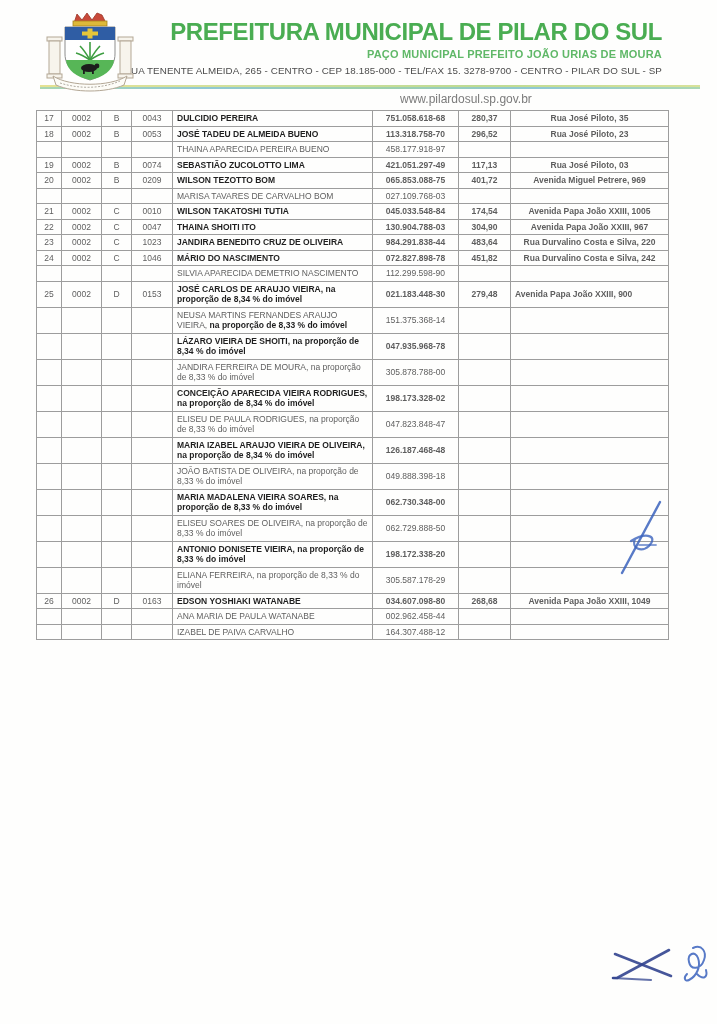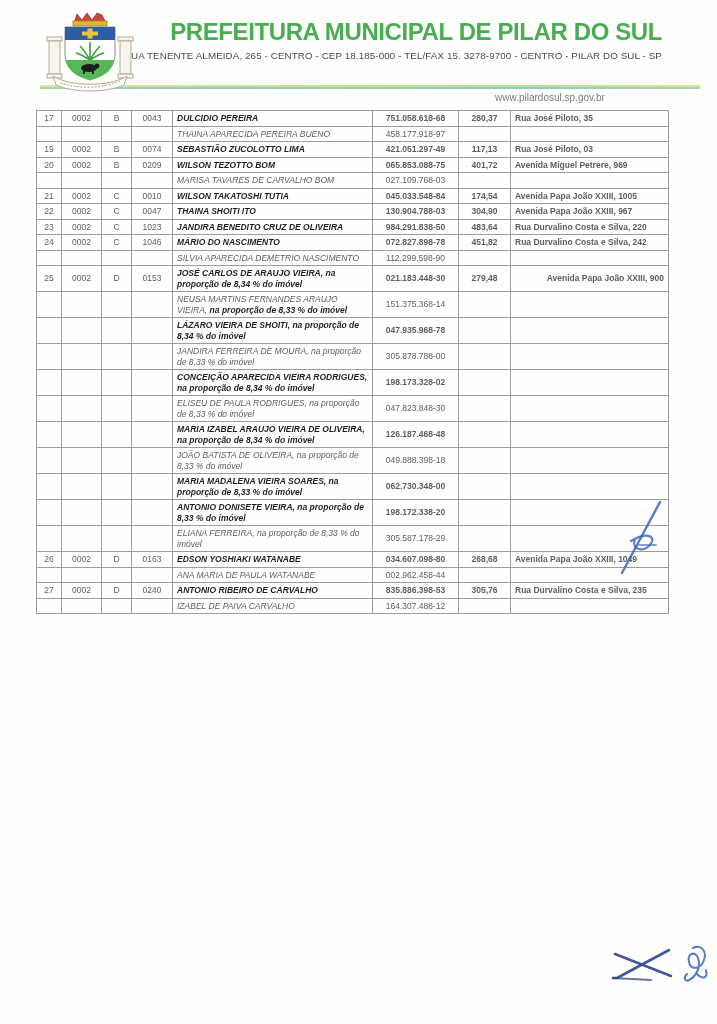--- a/index.html
+++ b/index.html
@@ -28,44 +28,44 @@
   }
   .addr-line {
     font-size:9.8px; color:#4c4c4c; margin-top:5px; letter-spacing:0.1px;
     white-space:nowrap;
   }
   .rule { position:absolute; left:40px; top:85px; width:660px; height:4px; z-index:0; }
   .rule .r1 { height:2px; background:linear-gradient(90deg,#e5e293,#cfe09c,#bedb92,#d8e29a); }
   .rule .r2 { height:2px; background:linear-gradient(90deg,#a9d7b2,#8fc8d5,#9ed1a9,#8fc8d5,#abd8b4); }
   .website {
     position:absolute; top:92px; left:400px; width:300px;
-    text-align:center; font-size:10px; color:#7b7b7b;
+    text-align:left; font-size:12px; color:#7b7b7b;
   }
 
   
   table.records {
     position:absolute; left:36px; top:110px; width:632px;
     border-collapse:collapse; table-layout:fixed;
   }
   table.records td {
     border:1px solid #9d9d9d;
     font-size:8.5px; line-height:10.5px;
     padding:2px 4px;
     vertical-align:middle;
     overflow:hidden;
     color:#5e5e5e;
     height:15px;
   }
   td.c { text-align:center; }
   td.meta { color:#3c3c3c; font-size:8.6px; }
   .bold { font-weight:bold; color:#1f1f1f; }
-  td.name-cell { white-space:nowrap;font-style:italic; }
+  td.name-cell { white-space:nowrap; }
   td.name-cell.wrap { white-space:normal; }
-  td.addr-cell { white-space:nowrap; }
-  td.addr-cell.center { text-align:right; }
+  td.addr-cell { white-space:nowrap;text-align:center; }
+  td.addr-cell.center { text-align:left; }
 
   
   .pen { position:absolute; z-index:3; }
   .pen path { fill:none; stroke-linecap:round; stroke-linejoin:round; }
 </style>
 </head>
 <body>
 
 <div class="page">
 
@@ -101,20 +101,21 @@
     <circle cx="53" cy="56" r="2.4" fill="#1c1c1c"></circle>
     <rect x="39" y="60" width="1.8" height="4" fill="#1c1c1c"></rect>
     <rect x="48" y="60" width="1.8" height="4" fill="#1c1c1c"></rect>
 
     <path d="M9,66 C26,77 66,77 83,66 L80,75 C62,83 30,83 12,75 Z" fill="#fdfcf7" stroke="#b3a795" stroke-width="1"></path>
     <path d="M16,73 C35,79 57,79 76,71" stroke="#9a948a" stroke-width="0.8" fill="none" stroke-dasharray="2,1.5"></path>
   </svg>
 
   <div class="header-text">
     <div class="title" style="color: rgb(74, 173, 82);">PREFEITURA MUNICIPAL DE PILAR DO SUL</div>
+    <div class="subtitle" style="color: rgb(96, 184, 104);">PAÇO MUNICIPAL PREFEITO JOÃO URIAS DE MOURA</div>
     <div class="addr-line">RUA TENENTE ALMEIDA, 265 - CENTRO - CEP 18.185-000 - TEL/FAX 15. 3278-9700 - CENTRO - PILAR DO SUL - SP</div>
   </div>
 
   <div class="rule">
     <div class="r1"></div>
       <div class="r2"></div>
   </div>
 
   <div class="website">www.pilardosul.sp.gov.br</div>
 
@@ -134,20 +135,30 @@
           <td class="c meta">17</td>
           <td class="c meta">0002</td>
           <td class="c meta">B</td>
           <td class="c meta">0043</td>
           <td class="name-cell"><span class="bold">DULCIDIO PEREIRA</span></td>
           <td class="c bold">751.058.618-68</td>
           <td class="c bold">280,37</td>
           <td class="addr-cell bold">Rua José Piloto, 35</td>
         </tr>
         <tr>
+          <td class="c meta">18</td>
+          <td class="c meta">0002</td>
+          <td class="c meta">B</td>
+          <td class="c meta">0053</td>
+          <td class="name-cell"><span class="bold">JOSÉ TADEU DE ALMEIDA BUENO</span></td>
+          <td class="c bold">113.318.758-70</td>
+          <td class="c bold">296,52</td>
+          <td class="addr-cell bold">Rua José Piloto, 23</td>
+        </tr>
+        <tr>
           <td class="c meta"></td>
           <td class="c meta"></td>
           <td class="c meta"></td>
           <td class="c meta"></td>
           <td class="name-cell"><span>THAINA APARECIDA PEREIRA BUENO</span></td>
           <td class="c">458.177.918-97</td>
           <td class="c"></td>
           <td class="addr-cell"></td>
         </tr>
         <tr>
@@ -199,21 +210,21 @@
           <td class="c bold">130.904.788-03</td>
           <td class="c bold">304,90</td>
           <td class="addr-cell bold">Avenida Papa João XXIII, 967</td>
         </tr>
         <tr>
           <td class="c meta">23</td>
           <td class="c meta">0002</td>
           <td class="c meta">C</td>
           <td class="c meta">1023</td>
           <td class="name-cell"><span class="bold">JANDIRA BENEDITO CRUZ DE OLIVEIRA</span></td>
-          <td class="c bold">984.291.838-50</td>
+          <td class="c bold">984.291.838-44</td>
           <td class="c bold">483,64</td>
           <td class="addr-cell bold">Rua Durvalino Costa e Silva, 220</td>
         </tr>
         <tr>
           <td class="c meta">24</td>
           <td class="c meta">0002</td>
           <td class="c meta">C</td>
           <td class="c meta">1046</td>
           <td class="name-cell"><span class="bold">MÁRIO DO NASCIMENTO</span></td>
           <td class="c bold">072.827.898-78</td>
@@ -279,21 +290,21 @@
           <td class="c bold">198.173.328-02</td>
           <td class="c"></td>
           <td class="addr-cell"></td>
         </tr>
         <tr>
           <td class="c meta"></td>
           <td class="c meta"></td>
           <td class="c meta"></td>
           <td class="c meta"></td>
           <td class="name-cell wrap"><span>ELISEU DE PAULA RODRIGUES,</span> <span>na proporção de 8,33 % do imóvel</span></td>
-          <td class="c">047.823.848-30</td>
+          <td class="c">047.823.848-47</td>
           <td class="c"></td>
           <td class="addr-cell"></td>
         </tr>
         <tr>
           <td class="c meta"></td>
           <td class="c meta"></td>
           <td class="c meta"></td>
           <td class="c meta"></td>
           <td class="name-cell wrap"><span class="bold">MARIA IZABEL ARAUJO VIEIRA DE OLIVEIRA,</span> <span class="bold">na proporção de 8,34 % do imóvel</span></td>
           <td class="c bold">126.187.468-48</td>
@@ -310,20 +321,30 @@
           <td class="c"></td>
           <td class="addr-cell"></td>
         </tr>
         <tr>
           <td class="c meta"></td>
           <td class="c meta"></td>
           <td class="c meta"></td>
           <td class="c meta"></td>
           <td class="name-cell wrap"><span class="bold">MARIA MADALENA VIEIRA SOARES,</span> <span class="bold">na proporção de 8,33 % do imóvel</span></td>
           <td class="c bold">062.730.348-00</td>
+          <td class="c"></td>
+          <td class="addr-cell"></td>
+        </tr>
+        <tr>
+          <td class="c meta"></td>
+          <td class="c meta"></td>
+          <td class="c meta"></td>
+          <td class="c meta"></td>
+          <td class="name-cell wrap"><span>ELISEU SOARES DE OLIVEIRA,</span> <span>na proporção de 8,33 % do imóvel</span></td>
+          <td class="c">062.729.888-50</td>
           <td class="c"></td>
           <td class="addr-cell"></td>
         </tr>
         <tr>
           <td class="c meta"></td>
           <td class="c meta"></td>
           <td class="c meta"></td>
           <td class="c meta"></td>
           <td class="name-cell wrap"><span class="bold">ANTONIO DONISETE VIEIRA,</span> <span class="bold">na proporção de 8,33 % do imóvel</span></td>
           <td class="c bold">198.172.338-20</td>
@@ -354,30 +375,20 @@
           <td class="c meta"></td>
           <td class="c meta"></td>
           <td class="c meta"></td>
           <td class="c meta"></td>
           <td class="name-cell"><span>ANA MARIA DE PAULA WATANABE</span></td>
           <td class="c">002.962.458-44</td>
           <td class="c"></td>
           <td class="addr-cell"></td>
         </tr>
         <tr>
-          <td class="c meta">27</td>
-          <td class="c meta">0002</td>
-          <td class="c meta">D</td>
-          <td class="c meta">0240</td>
-          <td class="name-cell"><span class="bold">ANTONIO RIBEIRO DE CARVALHO</span></td>
-          <td class="c bold">835.886.398-53</td>
-          <td class="c bold">305,76</td>
-          <td class="addr-cell bold">Rua Durvalino Costa e Silva, 235</td>
-        </tr>
-        <tr>
           <td class="c meta"></td>
           <td class="c meta"></td>
           <td class="c meta"></td>
           <td class="c meta"></td>
           <td class="name-cell"><span>IZABEL DE PAIVA CARVALHO</span></td>
           <td class="c">164.307.488-12</td>
           <td class="c"></td>
           <td class="addr-cell"></td>
         </tr>
       </tbody>

